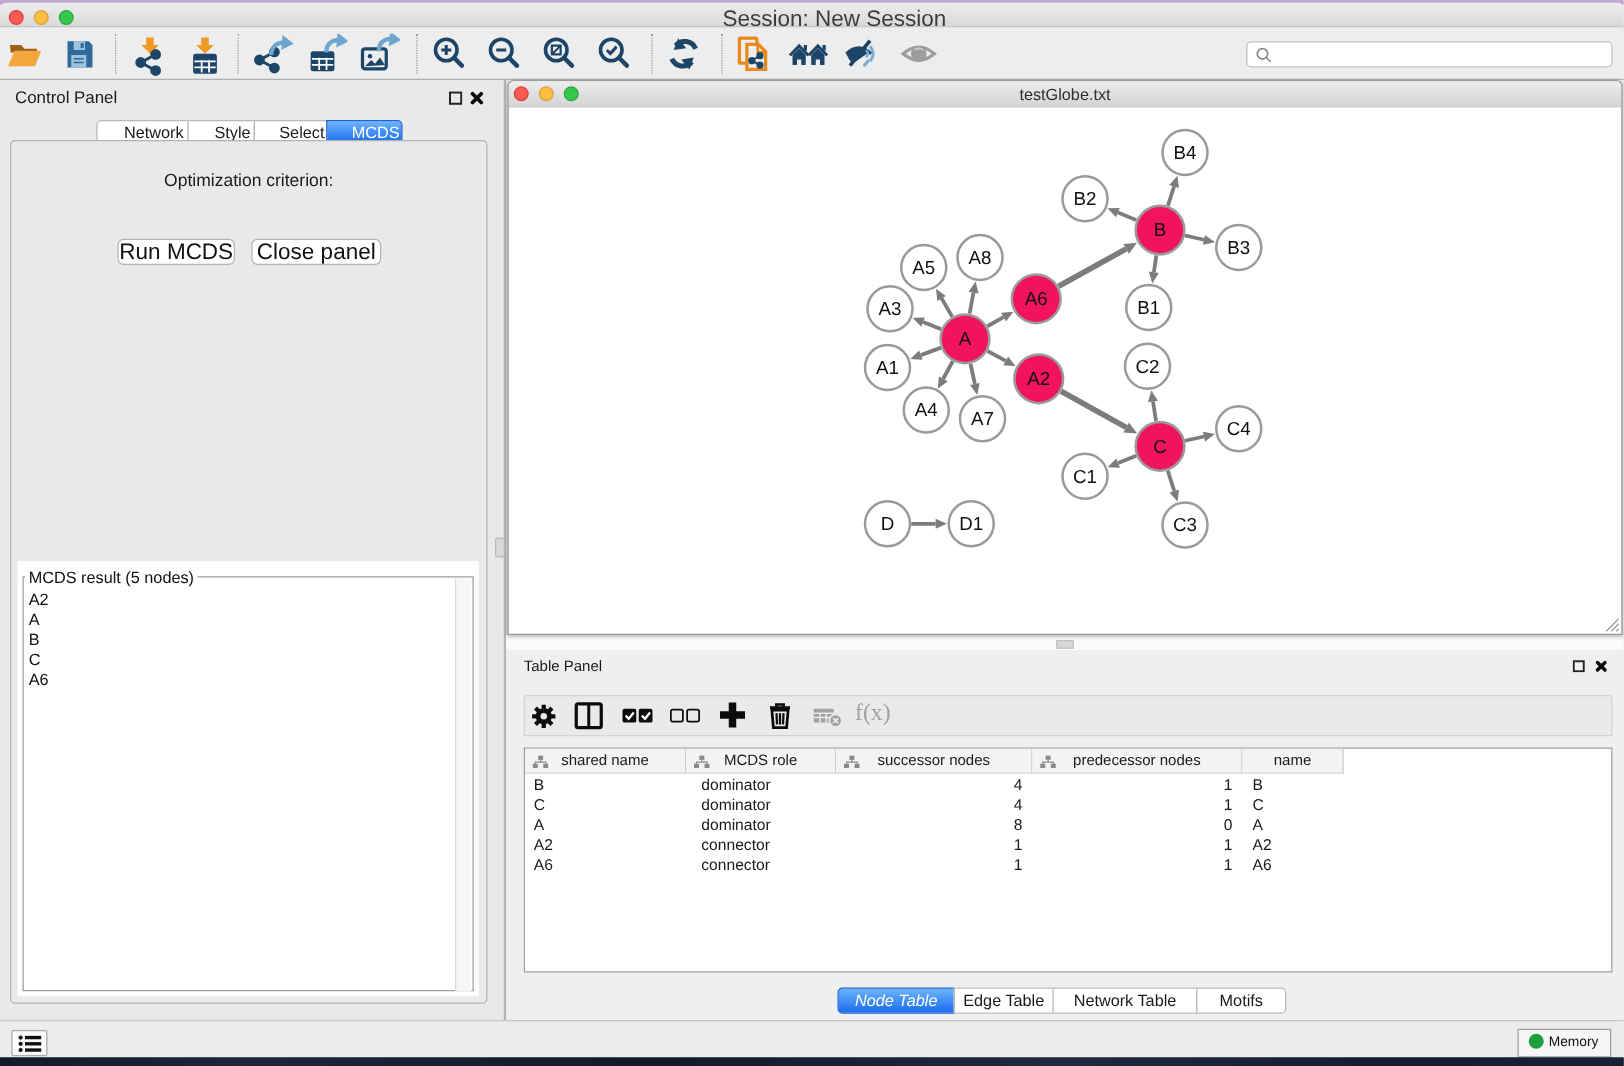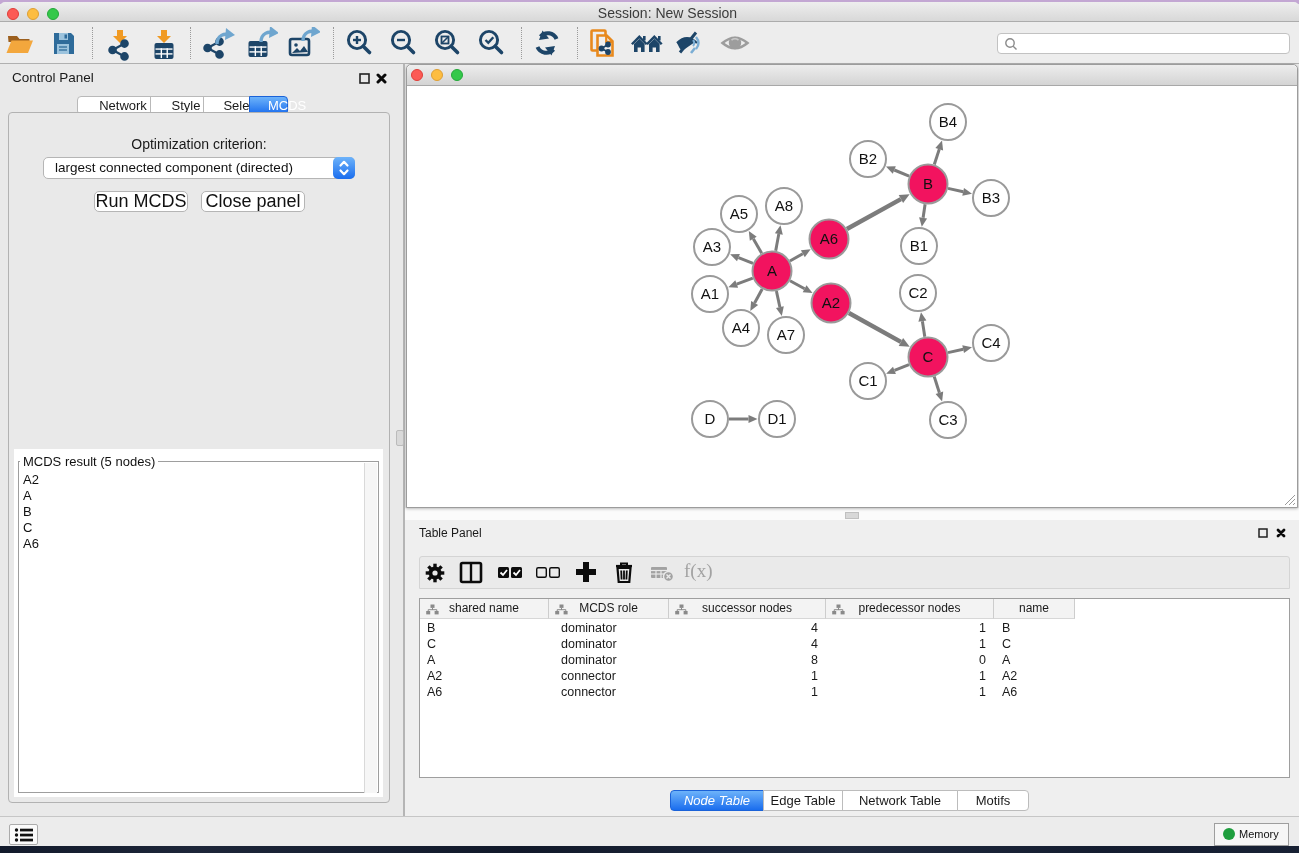--- a/index.html
+++ b/index.html
@@ -9,21 +9,21 @@
   
   #wp-top { left:0; top:0; width:1299px; height:4px; background:#c3a7d3; }
   #titlebar { left:0; top:2px; width:1299px; height:20px;
     background:linear-gradient(#eeeeee,#d8d8d8); border-bottom:1px solid #acacac;
     border-radius:5px 5px 0 0; }
   .tl { position:absolute; top:6px; width:12px; height:12px; border-radius:50%; }
   #titlebar .t-red { left:7px; background:#fc5a55; border:0.5px solid #df3e39; }
   #titlebar .t-yel { left:27px; background:#fdbd40; border:0.5px solid #de9f34; }
   #titlebar .t-grn { left:47px; background:#34c84a; border:0.5px solid #24a83a; }
   #titlebar .ttext { position:absolute; top:3px; left:0; width:100%; text-align:center;
-    font-size:14px; color:#3c3c3c;padding-left:36px; }
+    font-size:18px; color:#3c3c3c;padding-left:36px; }
   
   #toolbar { left:0; top:22px; width:1299px; height:42px; background:#ededed;
     border-bottom:1px solid #b0b0b0; }
   .tb-sep { position:absolute; top:5px; height:32px; width:0;
     border-left:1px dotted #9a9a9a; }
   #searchbox { position:absolute; left:997px; top:11px; width:293px; height:21px;
     background:#fff; border:1px solid #c2c2c2; border-radius:4px; }
   
   #cpanel { left:0; top:64px; width:403px; height:752px; background:#e9e9e9; }
   #cpanel .hdr { position:absolute; left:12px; top:6px; font-size:13.5px; color:#1a1a1a; }
@@ -241,28 +241,23 @@
   <div class="hdr">Control Panel</div>
   <svg class="abs" style="left:359px;top:9px" width="11" height="11" viewBox="0 0 11 11">
       <rect x="1" y="1" width="9" height="9" fill="none" stroke="#222" stroke-width="1.6"></rect>
     </svg>
   <svg class="abs" style="left:376px;top:9px" width="11" height="11" viewBox="0 0 11 11">
       <path d="M2,2 L9,9 M9,2 L2,9" stroke="#0a0a0a" stroke-width="3" stroke-linecap="round"></path>
     </svg>
   <div class="tab" style="left:77px;width:74px;border-radius:4px 0 0 4px">Network</div>
   <div class="tab" style="left:150px;width:54px">Style</div>
   <div class="tab" style="left:203px;width:59px">Select</div>
-  <div class="tab sel" style="left:249px;width:39px;border-radius:0 4px 4px 0">MCDS</div>
+  <div class="tab sel" style="left:261px;width:61px;border-radius:0 4px 4px 0">MCDS</div>
   <div id="cp-inner">
     <div id="optlabel">Optimization criterion:</div>
-    <div id="combo">largest connected component (directed)
-      <div class="step"><svg width="22" height="22" viewBox="0 0 22 22">
-            <path d="M7.5,8.5 L11,4.8 L14.5,8.5 M7.5,13.5 L11,17.2 L14.5,13.5" fill="none" stroke="#fff" stroke-width="2.2" stroke-linejoin="round" stroke-linecap="round"></path>
-          </svg></div>
-    </div>
     <div class="btn" style="left:85px;width:94px">Run MCDS</div>
     <div class="btn" style="left:192px;width:104px">Close panel</div>
     <div id="mcds-box">
       <div id="mcds-fs">
         <div id="mcds-legend">MCDS result (5 nodes)</div>
         <div id="mcds-list">A2<br>A<br>B<br>C<br>A6</div>
         <div id="mcds-sb"></div>
       </div>
     </div>
   </div>
@@ -270,20 +265,21 @@
 <div class="abs" id="vdiv"></div>
 <div class="abs" id="vdiv-handle"></div>
 <div class="abs" style="left:405px;top:508px;width:894px;height:12px;background:#fbfbfb"></div>
 <div class="abs" style="left:845px;top:512px;width:14px;height:7px;background:#d8d8d8;border:1px solid #c0c0c0"></div>
 
 <div class="abs" id="netframe">
   <div id="net-title">
     <div class="tl t-red"></div>
       <div class="tl t-yel"></div>
       <div class="tl t-grn"></div>
+    <div class="ttext">testGlobe.txt</div>
   </div>
   <svg class="abs" style="left:0;top:21px" width="890" height="421" viewBox="0 0 890 421" font-family="Liberation Sans, sans-serif">
 <line x1="354.7" y1="167.3" x2="346.3" y2="152.7" stroke="#7c7c7c" stroke-width="3"></line>
 <polygon points="341.8,144.9 349.7,150.7 342.8,154.7" fill="#7c7c7c"></polygon>
 <line x1="368.7" y1="164.8" x2="371.8" y2="148.0" stroke="#7c7c7c" stroke-width="3"></line>
 <polygon points="373.5,139.2 375.8,148.8 367.9,147.3" fill="#7c7c7c"></polygon>
 <line x1="346.0" y1="177.4" x2="331.5" y2="171.6" stroke="#7c7c7c" stroke-width="3"></line>
 <polygon points="323.1,168.2 332.9,167.9 330.0,175.3" fill="#7c7c7c"></polygon>
 <line x1="345.8" y1="192.1" x2="329.7" y2="198.1" stroke="#7c7c7c" stroke-width="3"></line>
 <polygon points="321.3,201.2 328.3,194.3 331.1,201.8" fill="#7c7c7c"></polygon>

